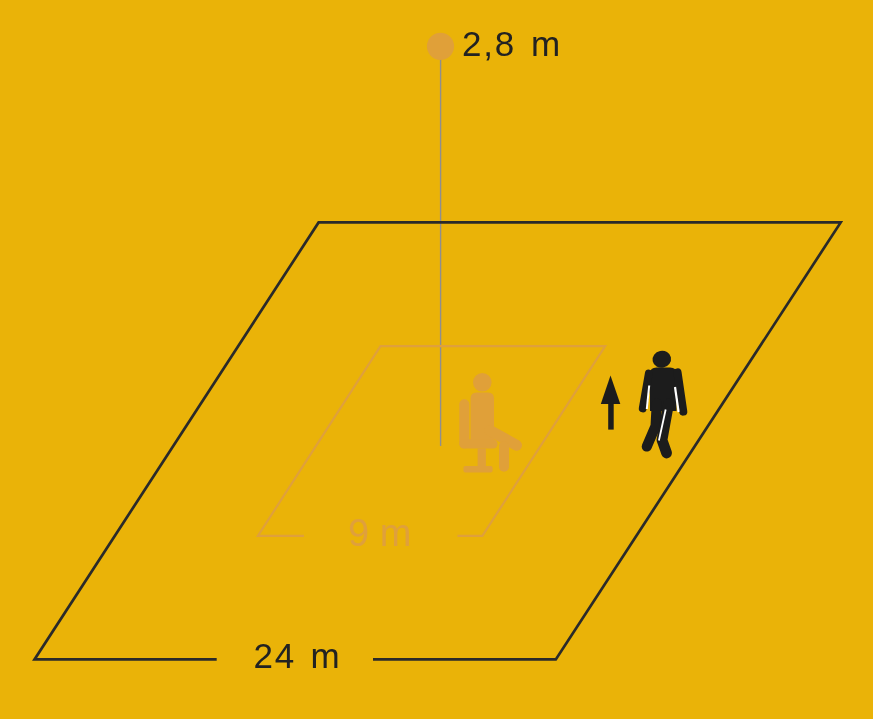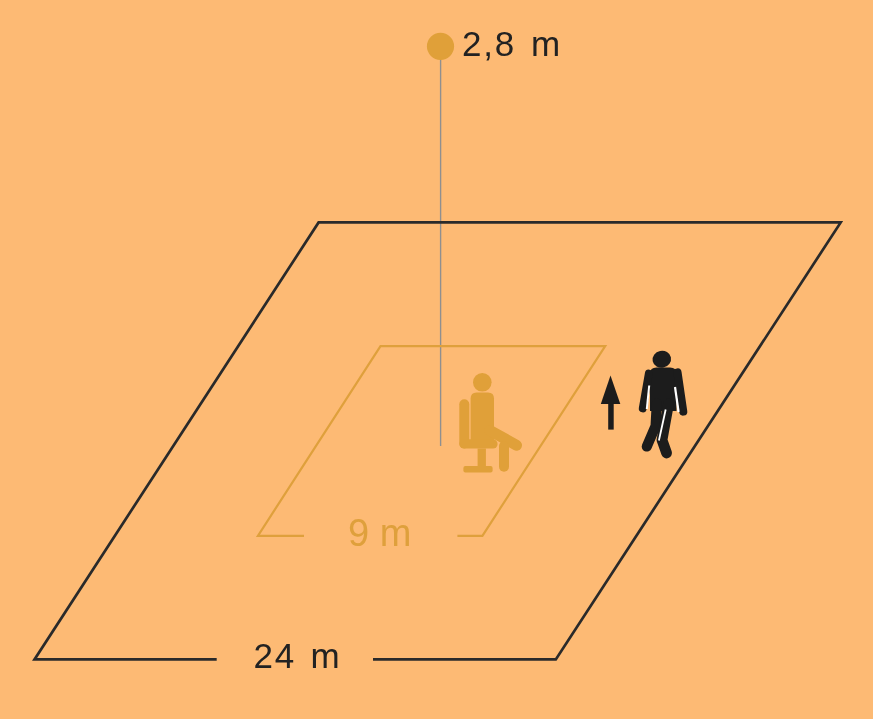--- a/index.html
+++ b/index.html
@@ -1,16 +1,16 @@
 <!DOCTYPE html>
 <html><head>
 <meta charset="utf-8">
 <style>
   html,body{margin:0;padding:0;background:#ffffff;}
-  .stage{width:873px;height:719px;position:relative;background:#fdba74;overflow:hidden;}
+  .stage{width:873px;height:719px;position:relative;background:#eab308;overflow:hidden;}
   text{font-family:"Liberation Sans",sans-serif;}
 </style>
 </head>
 <body>
 <div class="stage">
 <svg width="873" height="719" viewBox="0 0 873 719">
 
   <g>
     <line x1="440.6" y1="58" x2="440.6" y2="446" stroke="#8f8f8f" stroke-width="1.4"></line>
   </g>

